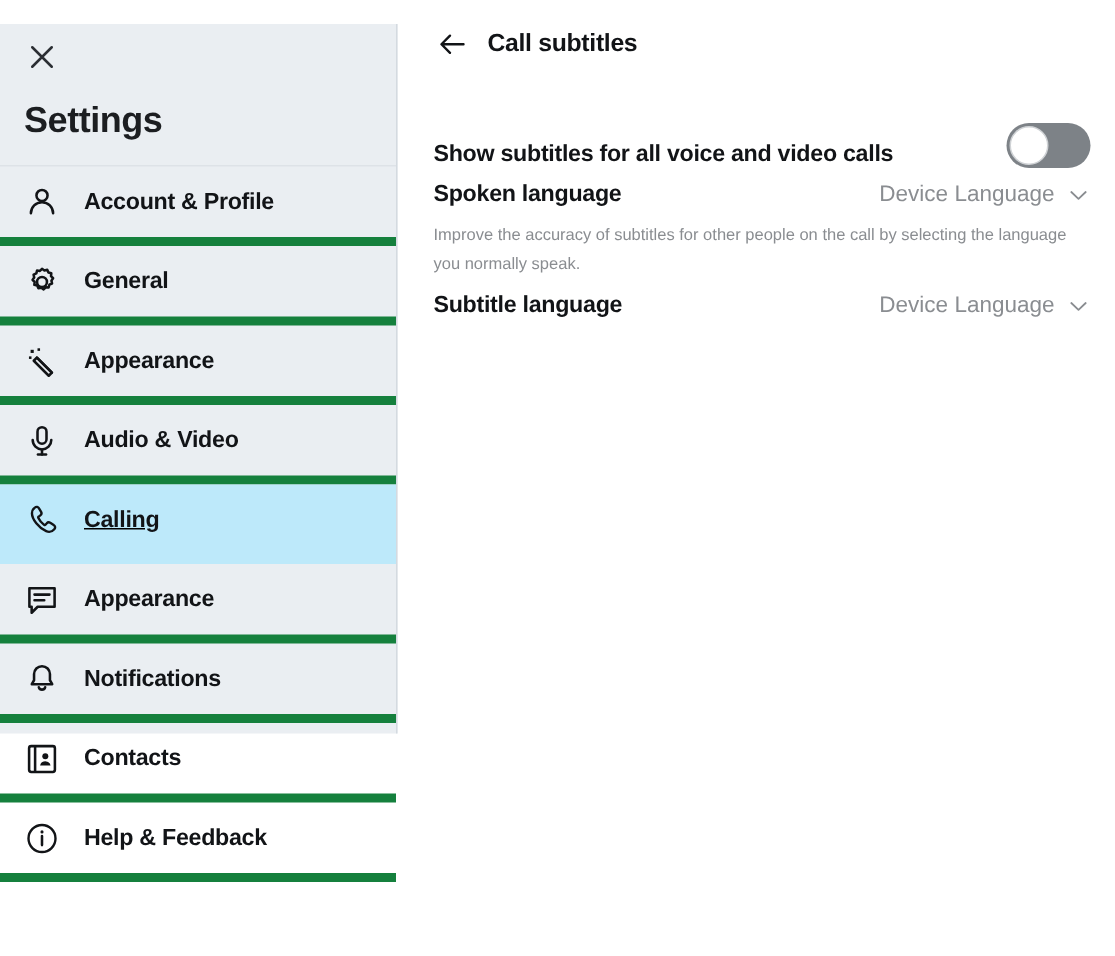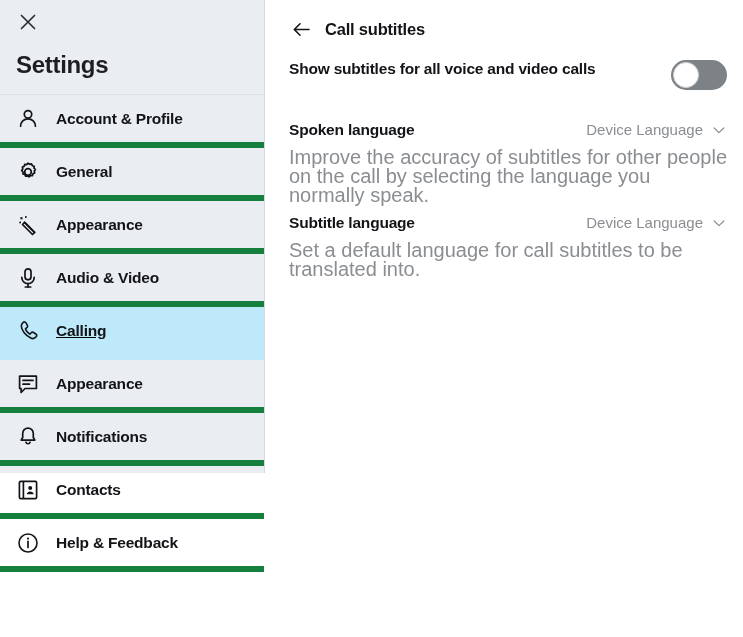--- a/index.html
+++ b/index.html
@@ -23,20 +23,21 @@
 
   
   .sidebar {
     width: 265px;
     min-width: 265px;
     height: 473px;
     background: #eaeef2;
     border-right: 1px solid #d4dae0;
     box-sizing: border-box;
     position: relative;
+    margin-top: 16px;
   }
 
   .close-row {
     height: 44px;
     display: flex;
     align-items: center;
     padding-left: 14px;
   }
   .close-btn {
     width: 28px;
@@ -124,21 +125,21 @@
   .back-btn svg { display: block; }
   .main-title {
     font-size: 16.5px;
     font-weight: bold;
     color: #121417;
     letter-spacing: -0.2px;
   }
 
   .toggle-row {
     display: flex;
-    align-items: flex-start;
+    align-items: flex-end;
     justify-content: space-between;
     height: 52px;
     margin-top: 2px;
   }
   .toggle-label {
     font-size: 15.5px;
     font-weight: bold;
     color: #121417;
     letter-spacing: -0.2px;
   }
@@ -184,21 +185,21 @@
   }
   .setting-value-text {
     font-size: 15px;
     color: #8a8d91;
     margin-right: 8px;
   }
   .chev {
     display: block;
   }
   .setting-desc {
-    font-size: 20px;
+    font-size: 11px;
     line-height: 19px;
     color: #8a8d91;
     margin-top: 9px;
     max-width: 440px;
   }
   .block-2 { }
 </style>
 </head>
 <body>
 
@@ -362,17 +363,16 @@
         <div class="setting-name">Subtitle language</div>
         <div class="setting-value">
           <span class="setting-value-text">Device Language</span>
           <span>
             <svg class="chev" width="16" height="16" viewBox="0 0 16 16" aria-hidden="true">
               <path d="M3.2 6 L8 10.6 L12.8 6" fill="none" stroke="#8a8d91" stroke-width="1.2" stroke-linecap="round" stroke-linejoin="round"></path>
             </svg>
           </span>
         </div>
       </div>
-      <div class="setting-desc">Set a default language for call subtitles to be translated into.</div>
     </div>
 
   </div>
 </div>
 
 </body></html>

